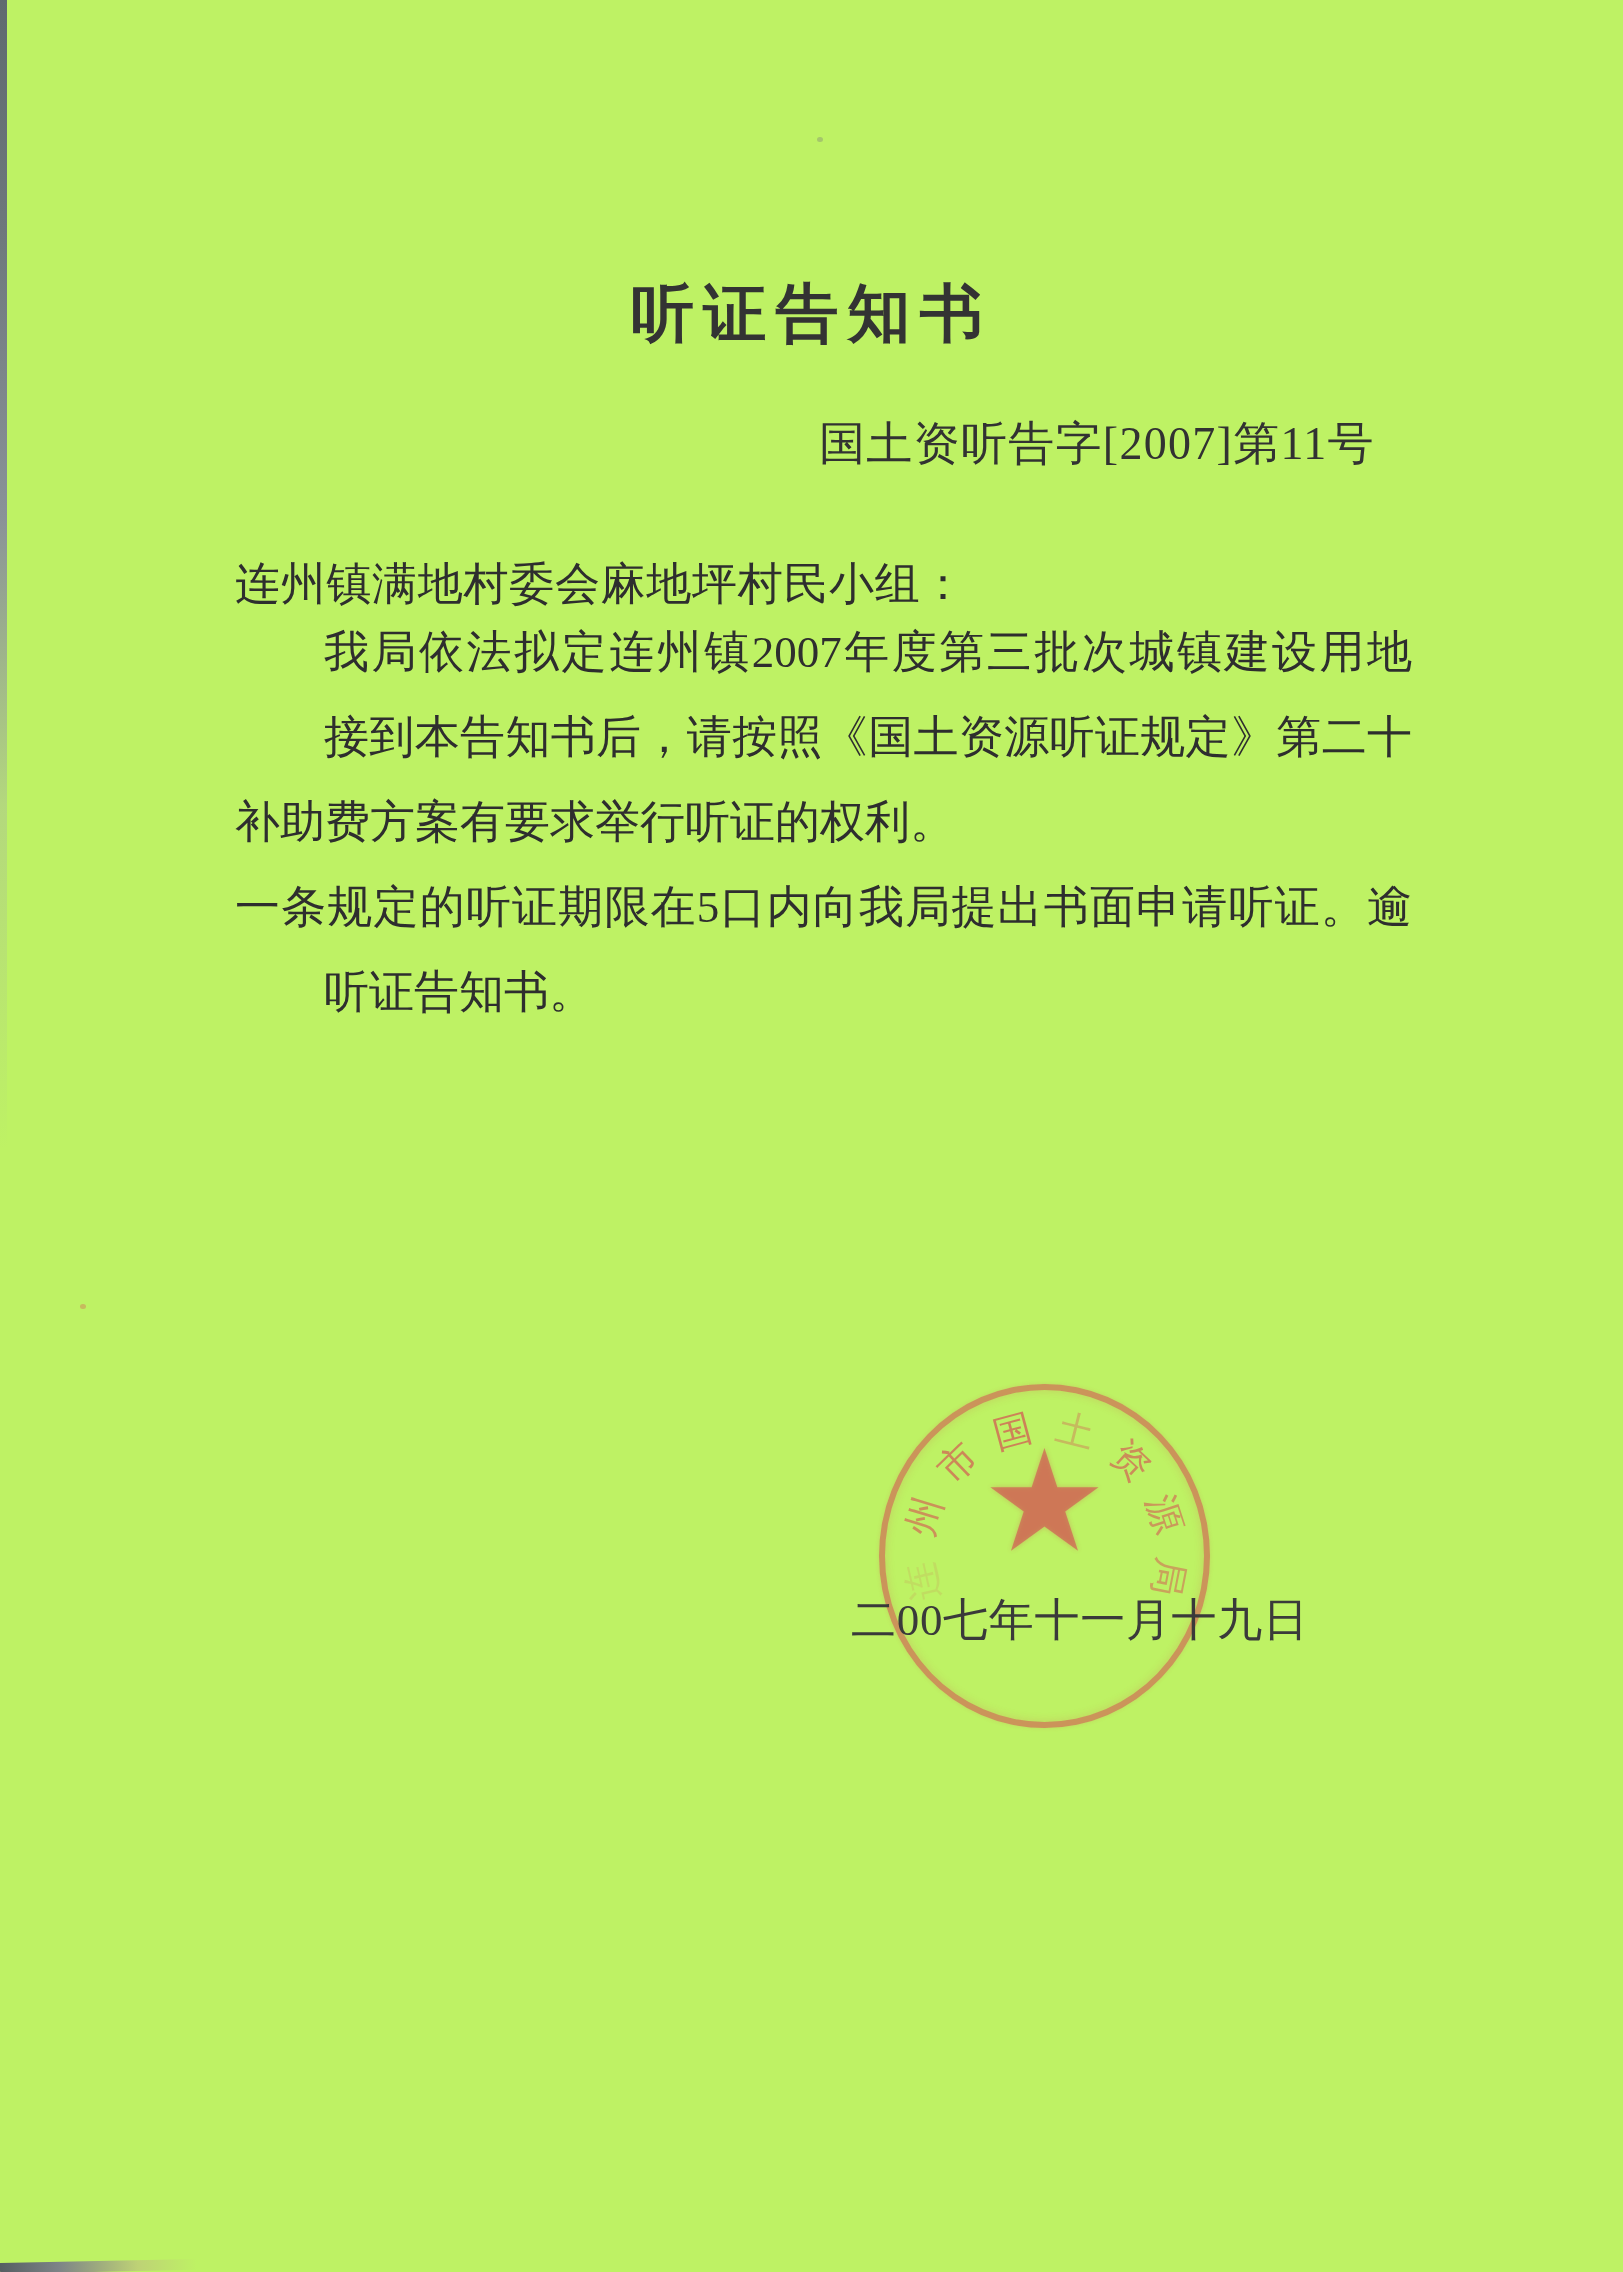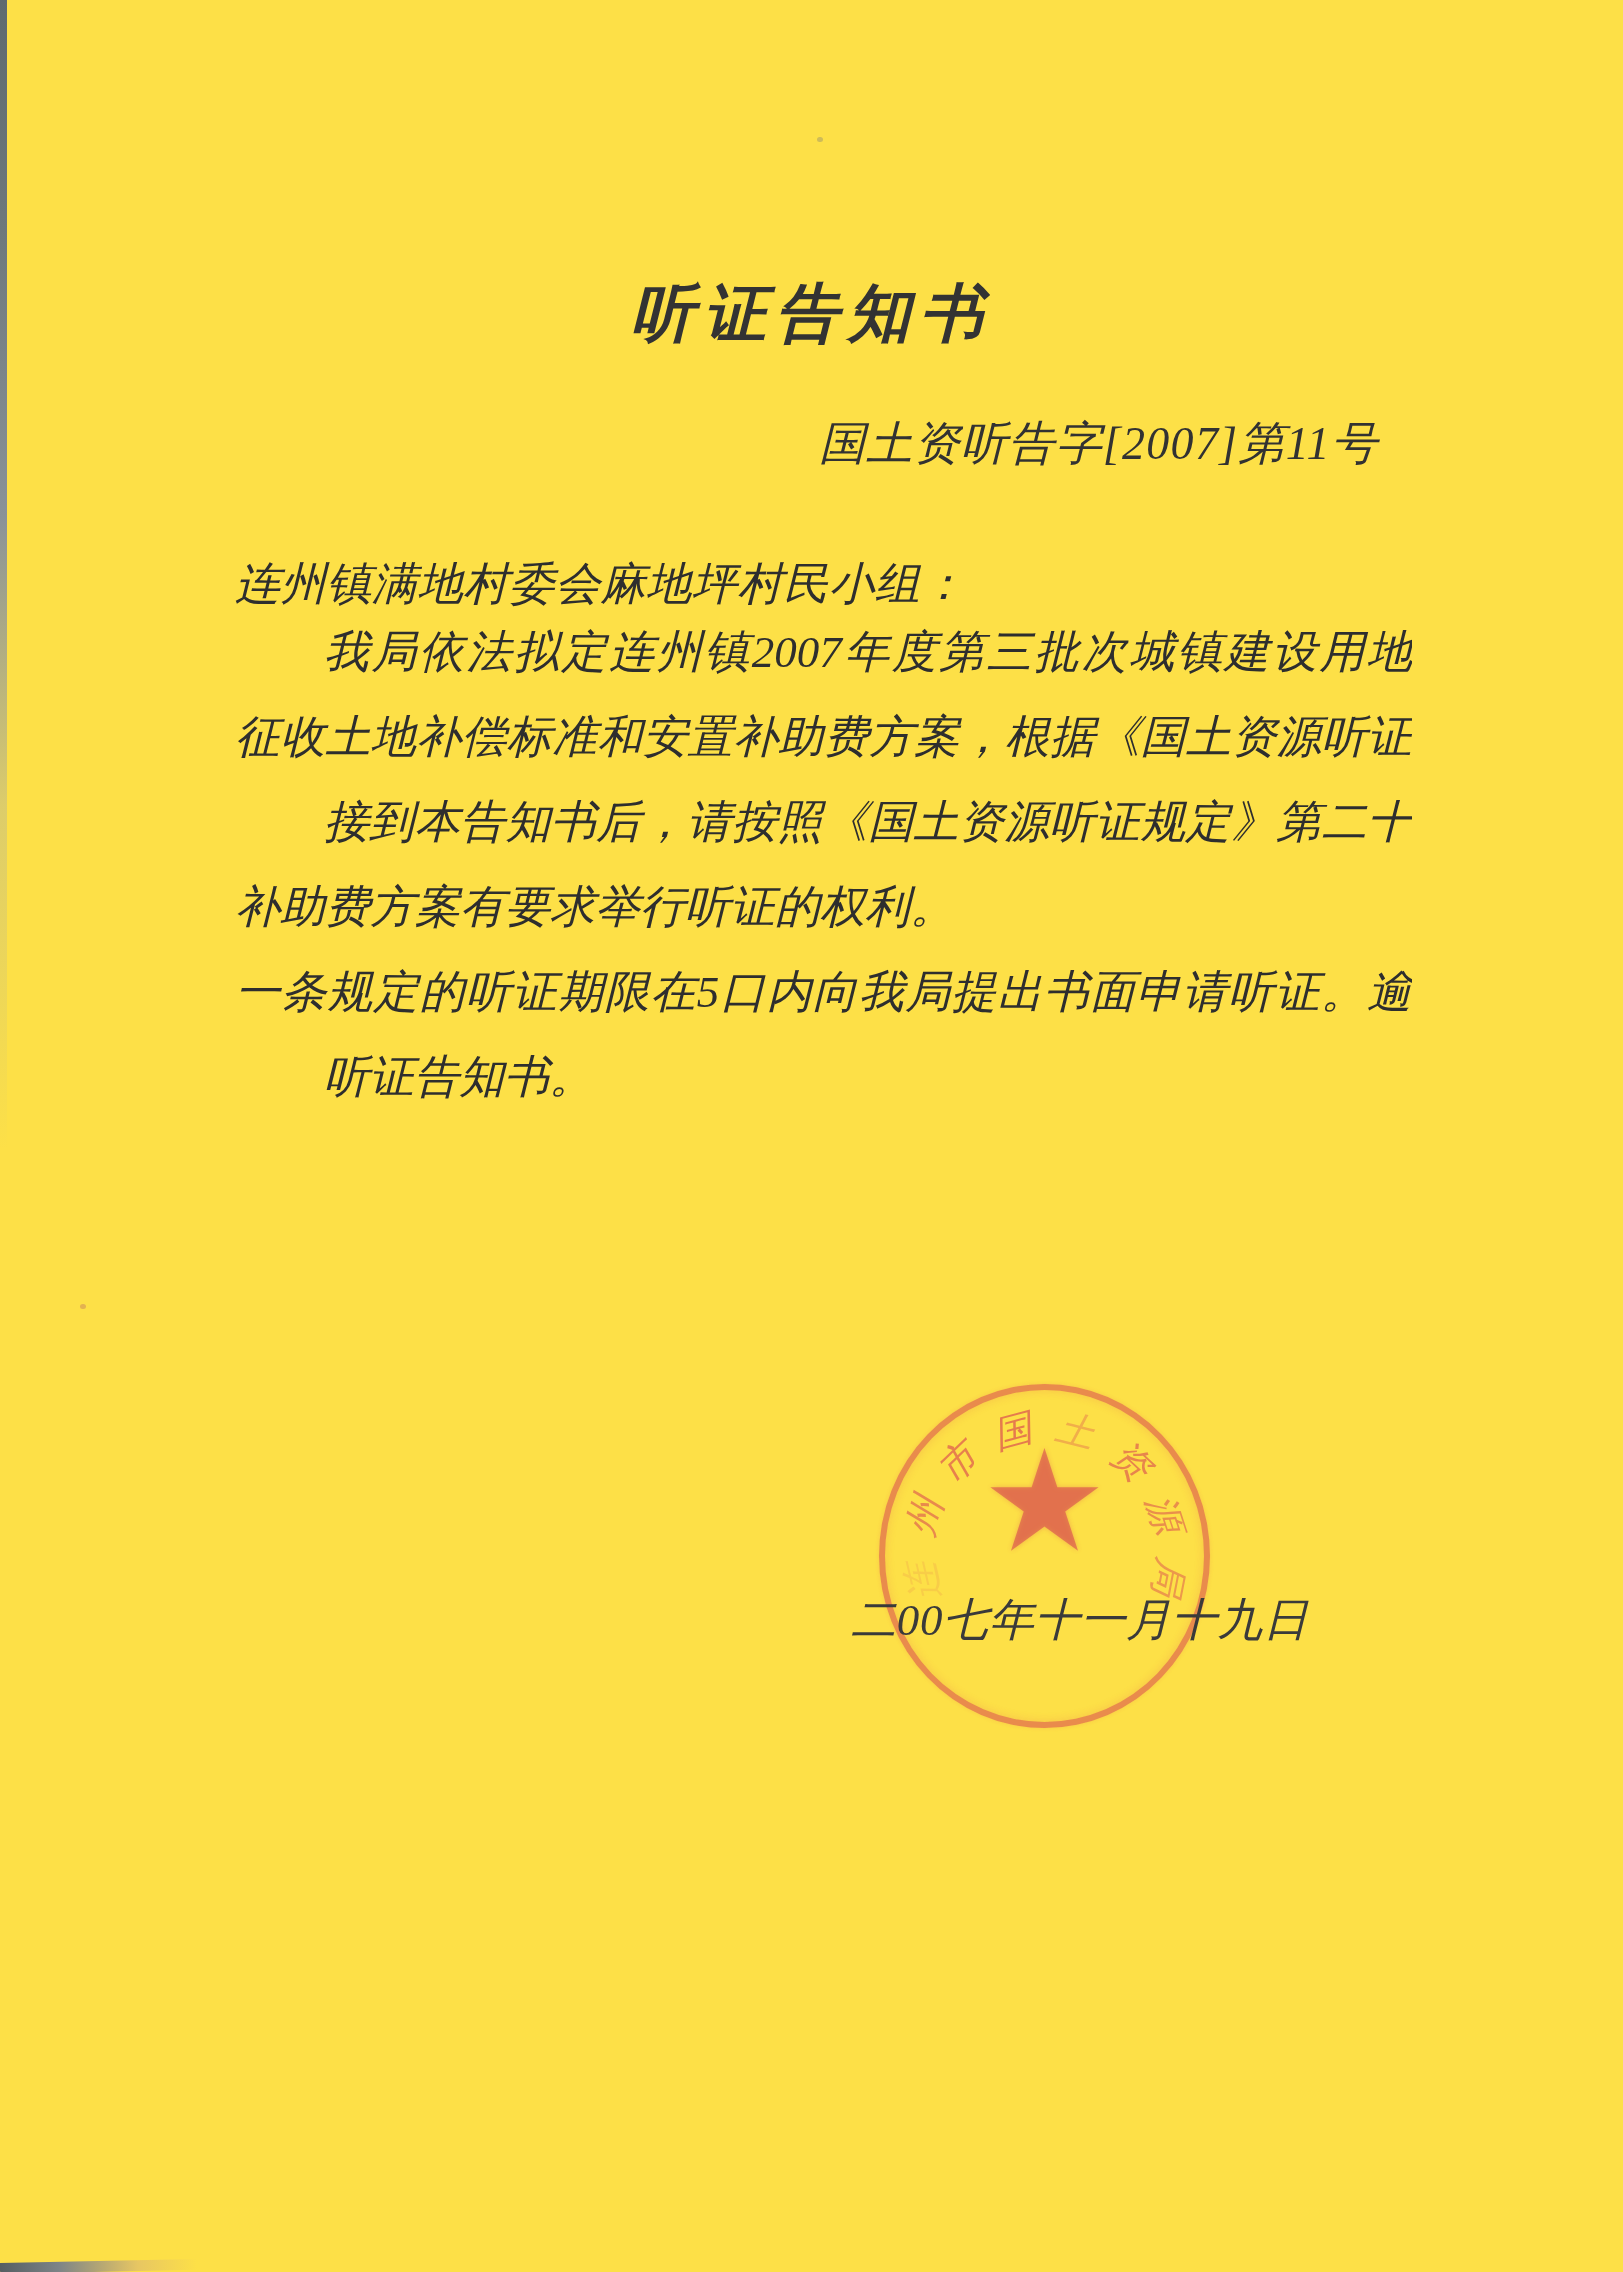--- a/index.html
+++ b/index.html
@@ -1,25 +1,24 @@
 <!DOCTYPE html>
 <html style="font-size:10.5px"><head>
 <meta charset="utf-8">
 <style>
   html, body { margin: 0; padding: 0; background: #e8e8e8; }
   .page {
     position: relative;
     width: 1623px;
     height: 2273px;
     margin: 0 auto;
-    background: #fde047;
+    background: #bef264;
     overflow: hidden;
     font-family: "Liberation Serif", "DejaVu Serif", serif;
     color: #2e2e2e;
-    font-style: italic;
   }
 
   
   .scan-edge-left {
     position: absolute; left: 0; top: 0;
     width: 7.2px; height: 1150px;
     background: linear-gradient(to bottom,
       #5f6a6f 0%, #6e787c 20%, #8a9298 45%, rgba(160,168,172,0.35) 70%, rgba(160,168,172,0) 100%);
   }
   .scan-smudge-bottom {
@@ -145,21 +144,20 @@
   <div class="speck speck-2"></div>
 
   <div class="doc-title">听证告知书</div>
 
   <div class="doc-number">国土资听告字[2007]第11号</div>
 
   <div class="addressee">连州镇满地村委会麻地坪村民小组：</div>
 
   <div class="body-block">
     <div class="line indent flush">我局依法拟定连州镇2007年度第三批次城镇建设用地</div>
-    <div class="line flush">征收土地补偿标准和安置补助费方案，根据《国土资源听证</div>
     <div class="line indent flush">接到本告知书后，请按照《国土资源听证规定》第二十</div>
     <div class="line">补助费方案有要求举行听证的权利。</div>
     <div class="line flush">一条规定的听证期限在5口内向我局提出书面申请听证。逾</div>
     <div class="line indent">听证告知书。</div>
   </div>
 
   <div class="stamp">
     <div class="stamp-ring"></div>
     <div class="stamp-star">★</div>
     <span class="stamp-char sc-0">连</span>

